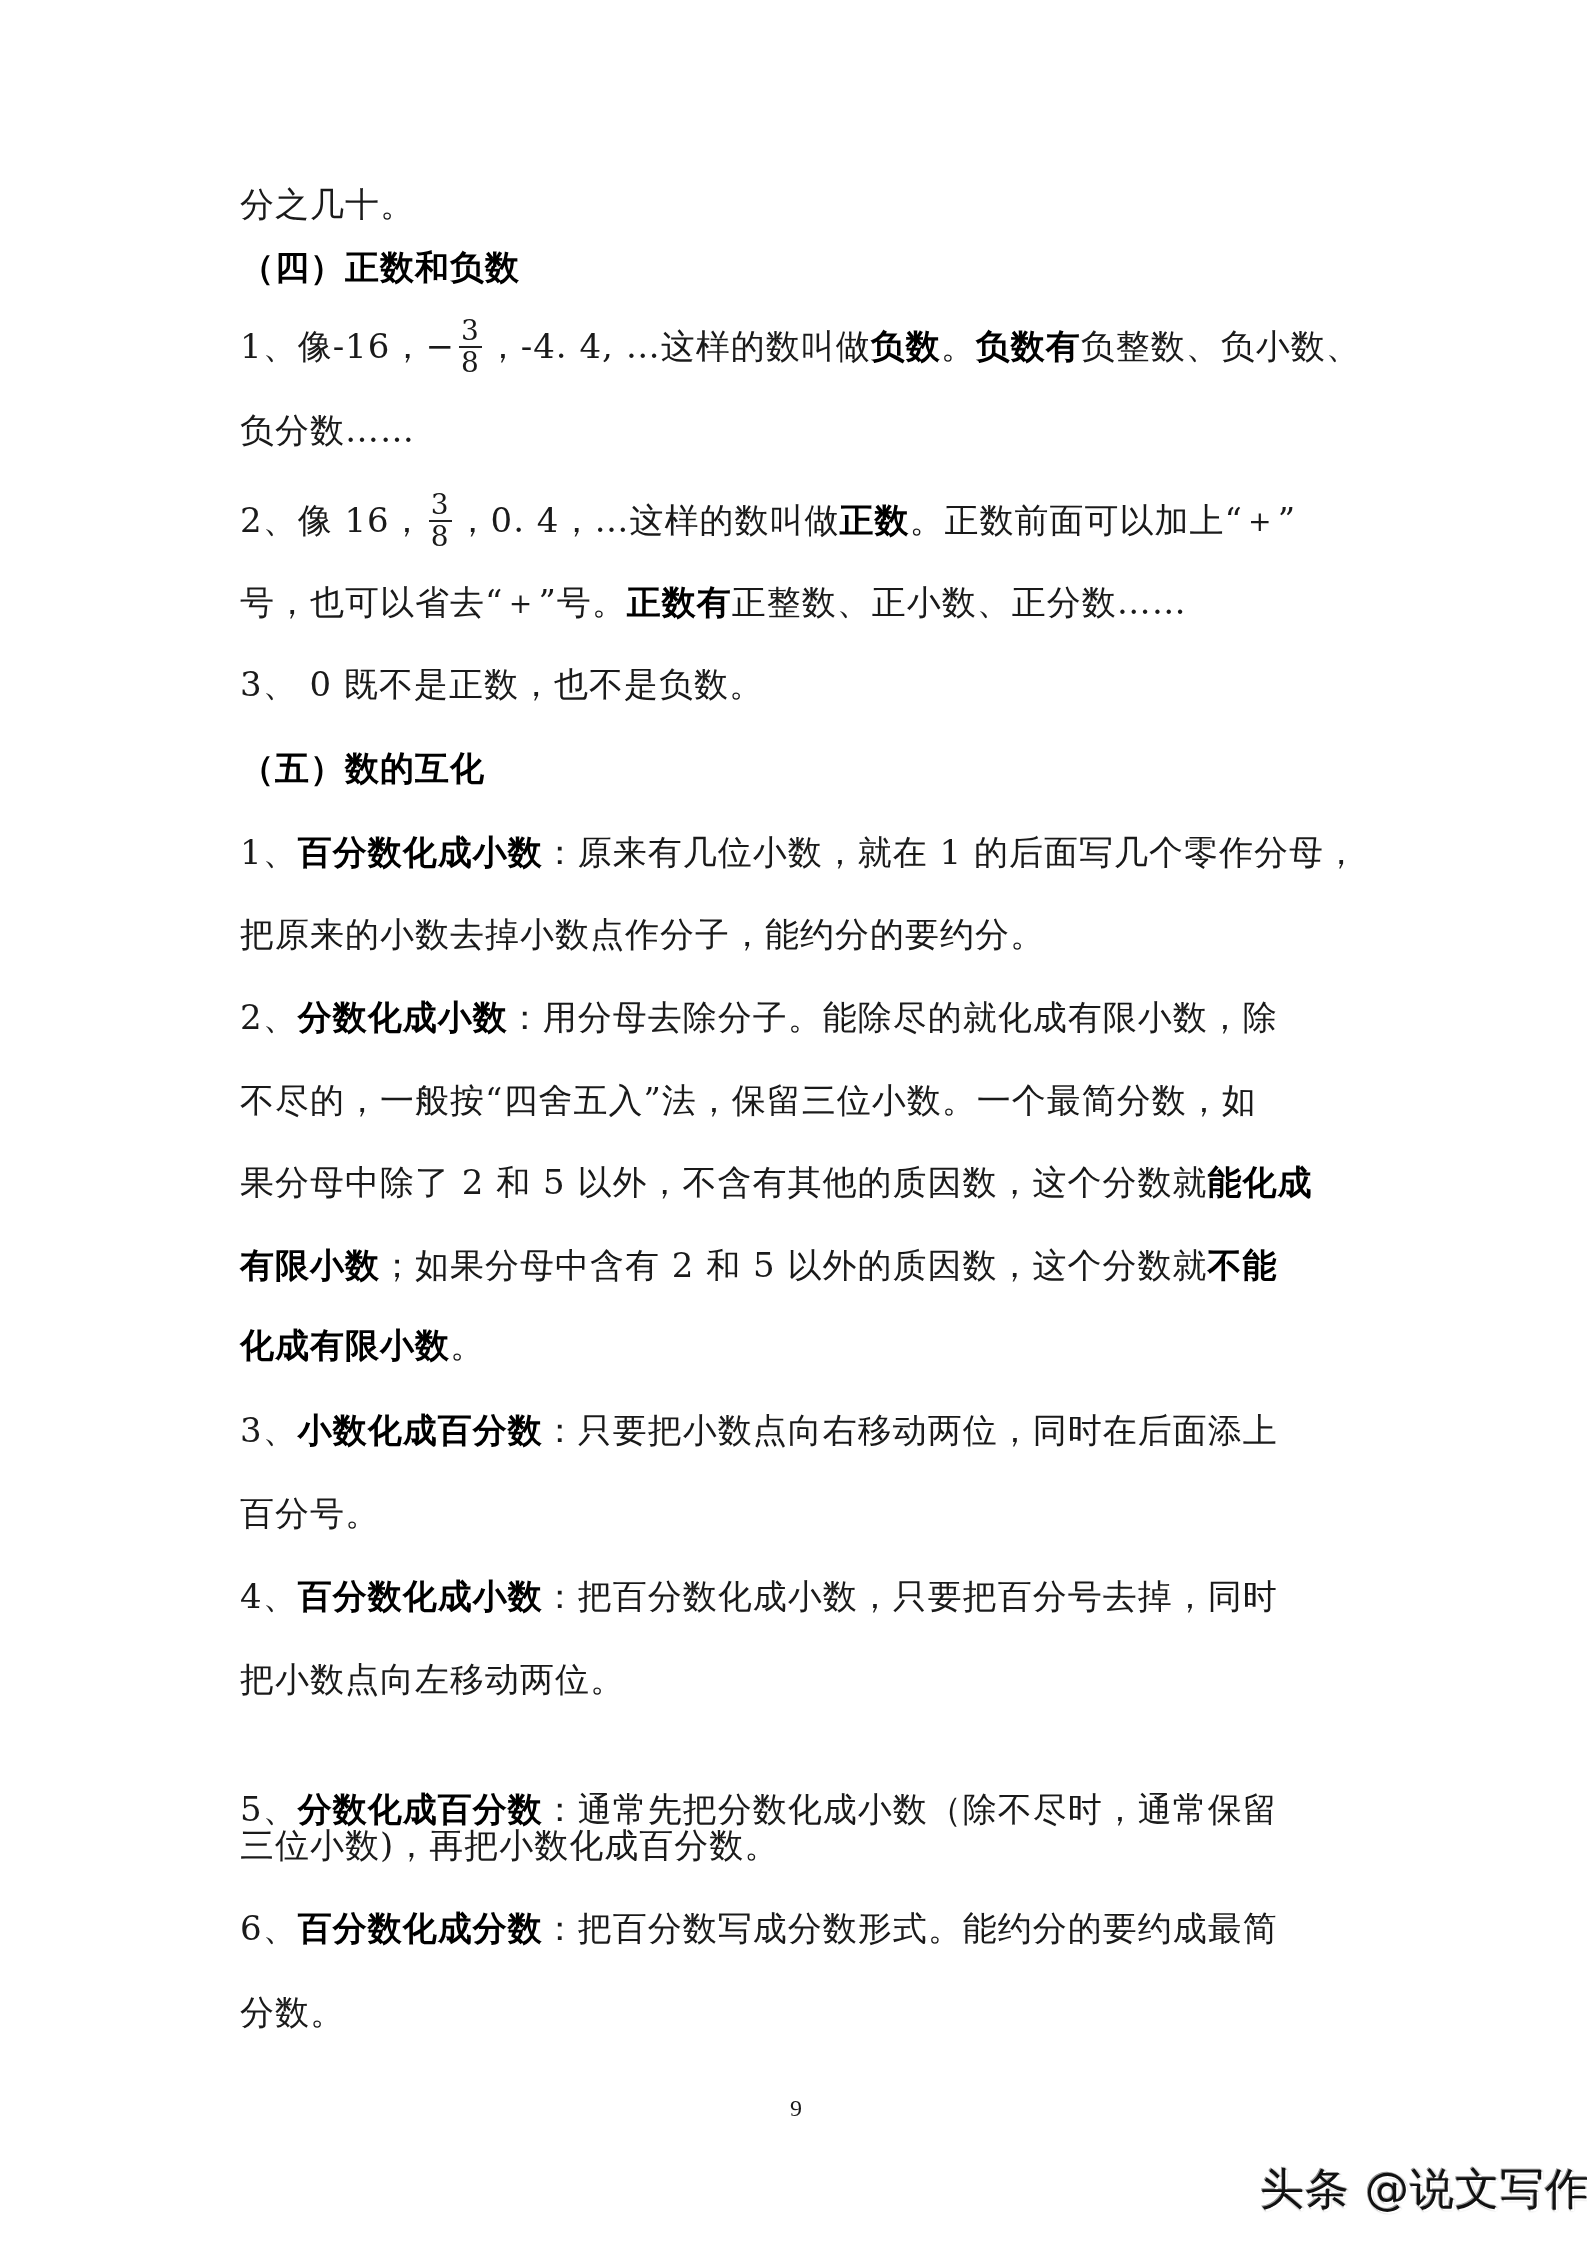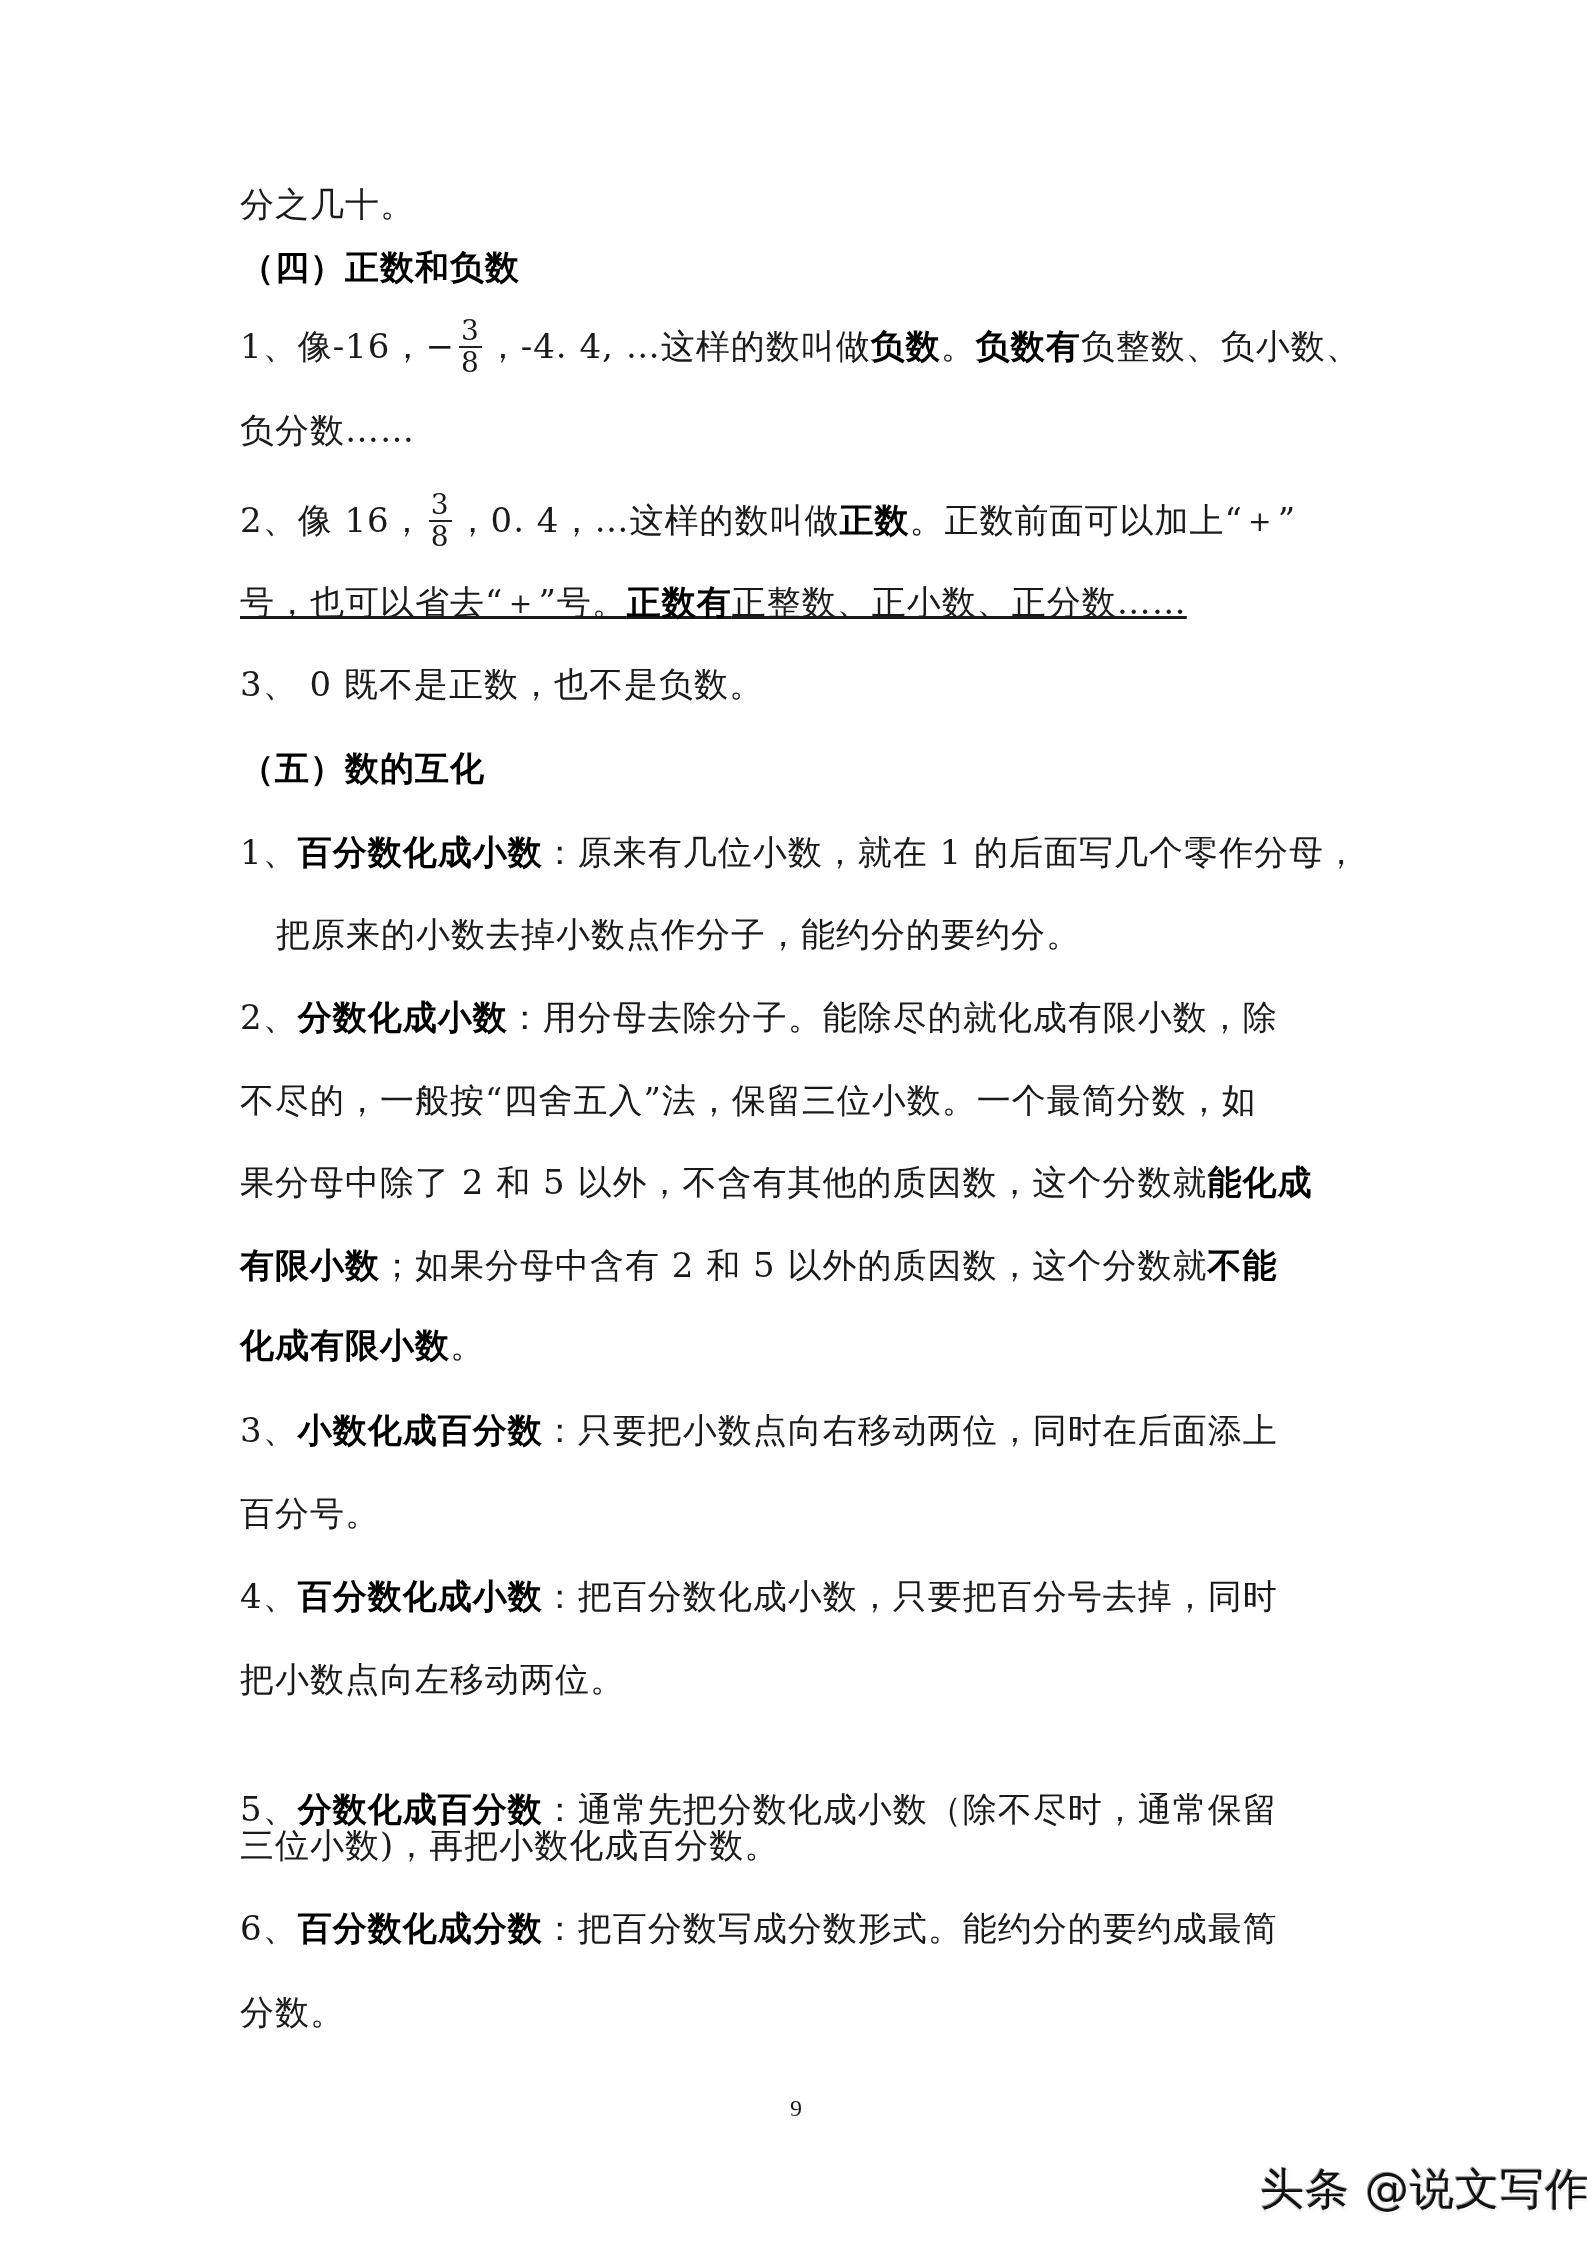--- a/index.html
+++ b/index.html
@@ -49,36 +49,36 @@
   <div class="line" style="top:318px;">
     <span>1、像-16，</span><span>−</span><span class="frac"><span class="num">3</span><span class="den">8</span></span><span>，-4. 4, …这样的数叫做</span><span class="b">负数</span><span>。</span><span class="b">负数有</span><span>负整数、负小数、</span>
   </div>
   <div class="line" style="top:408px;">
     <span>负分数……</span>
   </div>
 
   <div class="line" style="top:492px;">
     <span>2、像 16，</span><span class="frac"><span class="num">3</span><span class="den">8</span></span><span>，0. 4，…这样的数叫做</span><span class="b">正数</span><span>。正数前面可以加上“＋”</span>
   </div>
-  <div class="line" style="top:580px;text-decoration:underline;">
+  <div class="line" style="top:580px;">
     <span>号，也可以省去“＋”号。</span><span class="b">正数有</span><span>正整数、正小数、正分数……</span>
   </div>
 
   <div class="line" style="top:662px;">
     <span>3、 0 既不是正数，也不是负数。</span>
   </div>
 
   <div class="line heading" style="top:746px;">
     <span>（五）数的互化</span>
   </div>
 
   <div class="line" style="top:830px;">
     <span>1、</span><span class="b">百分数化成小数</span><span>：原来有几位小数，就在 1 的后面写几个零作分母，</span>
   </div>
-  <div class="line" style="top:912px;margin-left:36px;">
+  <div class="line" style="top:912px;">
     <span>把原来的小数去掉小数点作分子，能约分的要约分。</span>
   </div>
 
   <div class="line" style="top:995px;">
     <span>2、</span><span class="b">分数化成小数</span><span>：用分母去除分子。能除尽的就化成有限小数，除</span>
   </div>
   <div class="line" style="top:1078px;">
     <span>不尽的，一般按“四舍五入”法，保留三位小数。一个最简分数，如</span>
   </div>
   <div class="line" style="top:1160px;">

